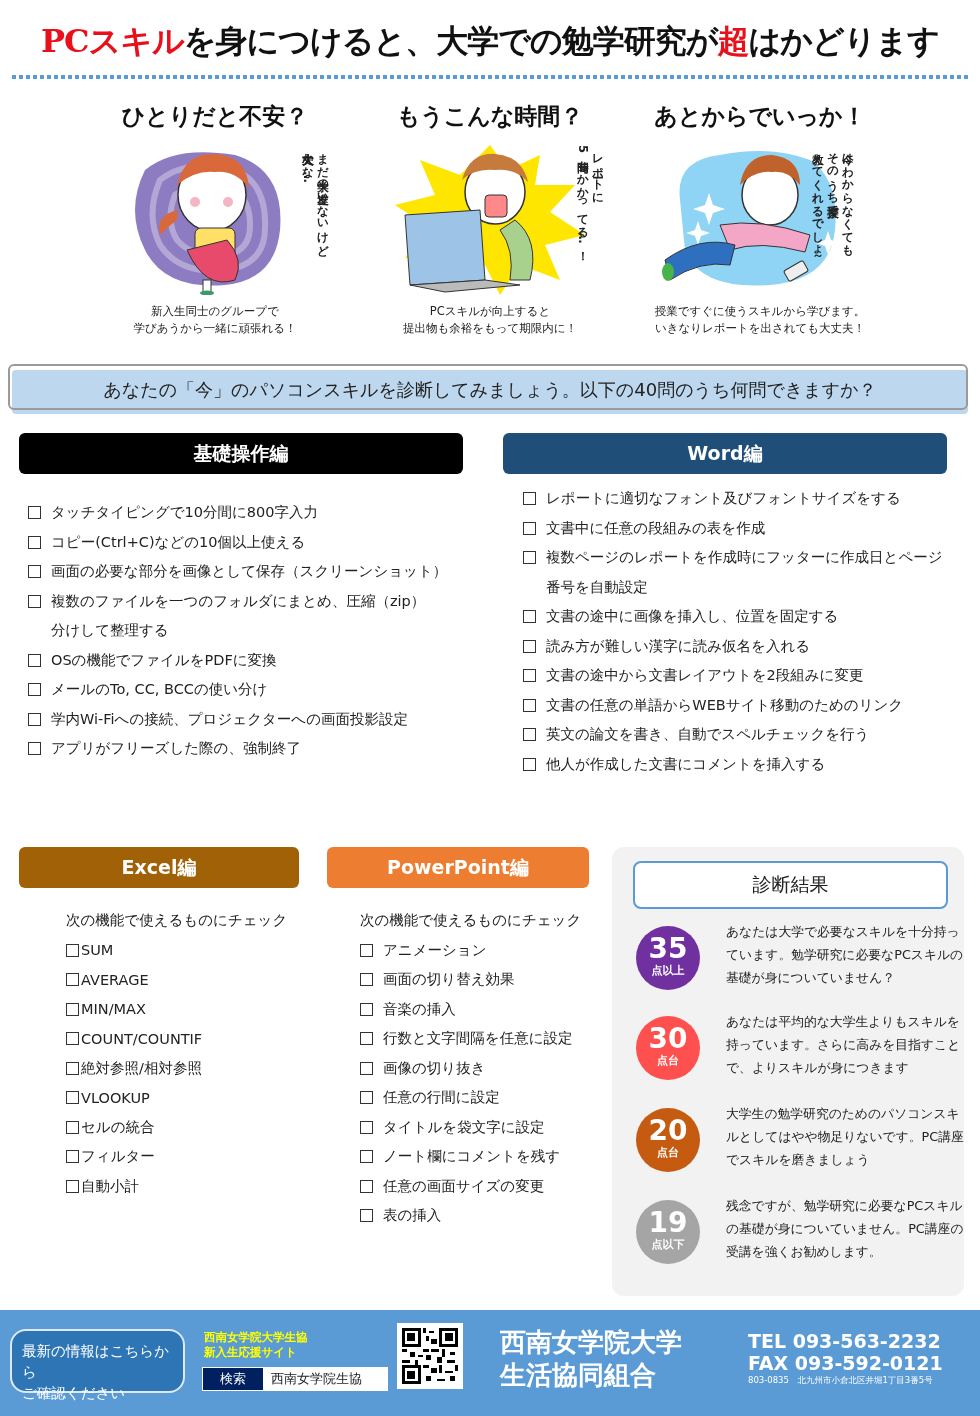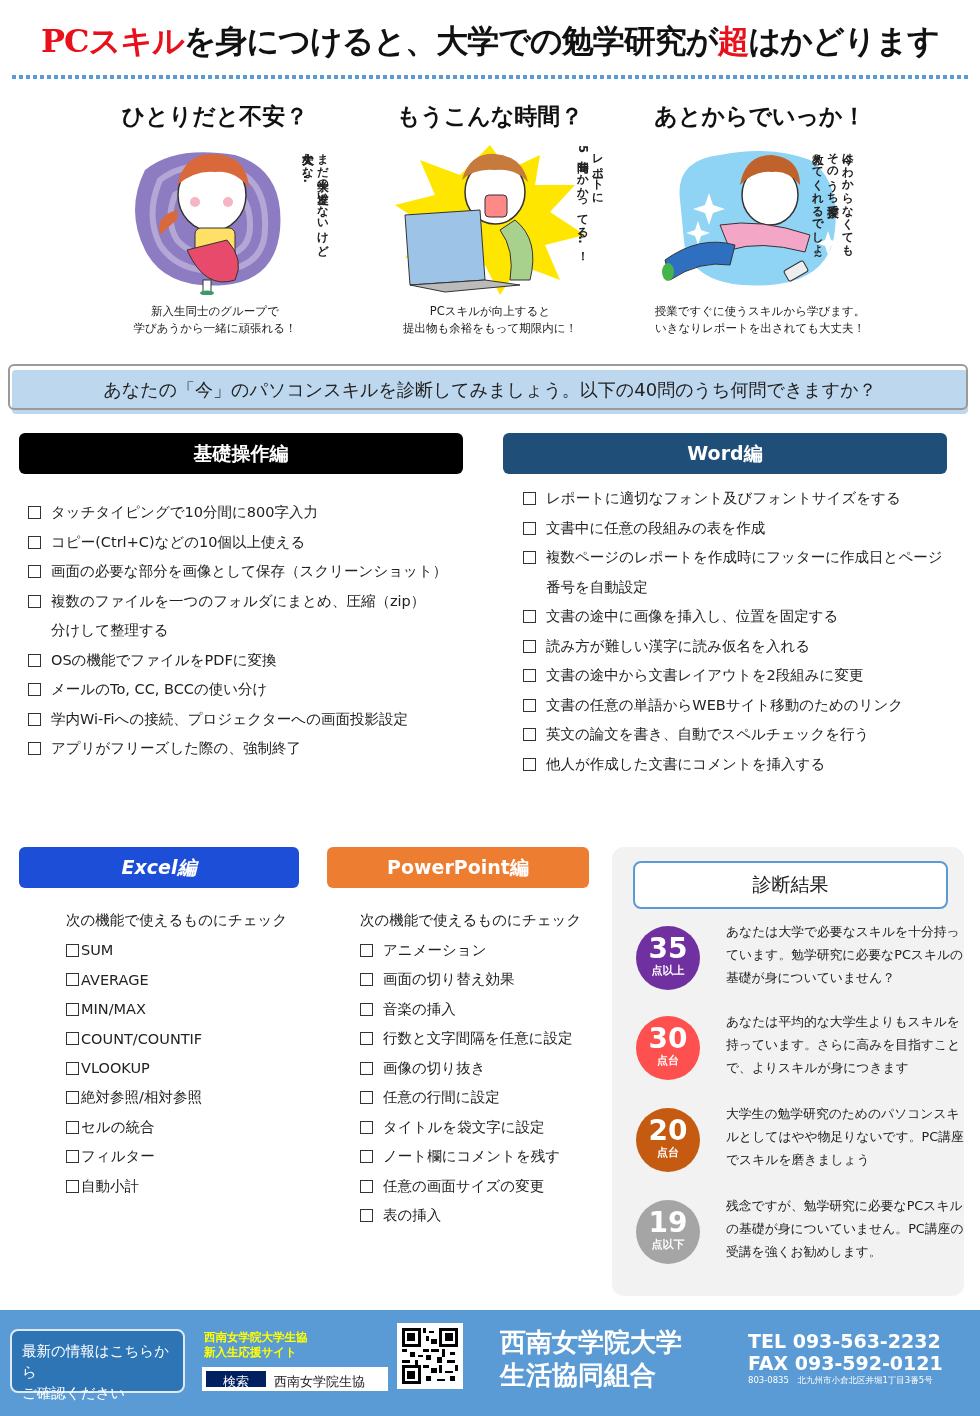--- a/index.html
+++ b/index.html
@@ -67,24 +67,24 @@
     position: absolute; left: 0; top: 0; width: 64px; height: 64px; border-radius: 50%; color: #fff; text-align: center;
   }
   .circle .num { display: block; font-size: 28px; font-weight: bold; line-height: 30px; padding-top: 8px; }
   .circle .unit { display: block; font-size: 11px; font-weight: bold; line-height: 14px; }
   .result-text { position: absolute; left: 90px; top: -6px; width: 240px; font-size: 12.8px; line-height: 23px; color: #222; }
 
   
   .footer { position: absolute; left: 0; top: 1310px; width: 980px; height: 106px; background: #5b9bd5; }
   .footer-btn {
     position: absolute; left: 10px; top: 19px; width: 175px; height: 64px; background: #2e75b6; border: 2px solid #dfe9f5;
-    border-radius: 8px; color: #fff; font-size: 14.5px; line-height: 21px; padding: 10px 0 12px 10px;
+    border-radius: 16px; color: #fff; font-size: 14.5px; line-height: 21px; padding: 10px 0 12px 10px;
   }
   .site-name { position: absolute; left: 204px; top: 20px; color: #ffff00; font-size: 11.5px; font-weight: bold; line-height: 15px; }
-  .search-box { position: absolute; left: 202px; top: 57px; width: 186px; height: 24px; display: flex; border: 4px solid #ffffff; }
+  .search-box { position: absolute; left: 202px; top: 57px; width: 186px; height: 24px; display: flex; border: 1px solid #ffffff; }
   .search-label { width: 60px; background: #002060; color: #fff; font-size: 13px; text-align: center; line-height: 22px; }
   .search-term { flex: 1; background: #fff; color: #222; font-size: 13px; line-height: 22px; padding-left: 8px; }
   .qr { position: absolute; left: 397px; top: 13px; width: 66px; height: 66px; background: #fff; padding: 5px; }
   .org { position: absolute; left: 500px; top: 16px; color: #fff; font-weight: bold; font-size: 26px; line-height: 33px; }
   .contact { position: absolute; left: 748px; top: 20px; color: #fff; font-weight: bold; }
   .contact .line { font-size: 19px; line-height: 22px; }
   .contact .addr { font-size: 8.5px; font-weight: normal; line-height: 12px; }
 </style>
 </head>
 <body>
@@ -242,21 +242,21 @@
   <li style="height:29.5px">
       <span class="box"></span>
       <span>英文の論文を書き、自動でスペルチェックを行う</span>
     </li>
   <li style="height:29.5px">
       <span class="box"></span>
       <span>他人が作成した文書にコメントを挿入する</span>
     </li>
 </ul>
 
-<div class="sec-head" style="left:19px; top:847px; width:280px; background:#1d4ed8;font-style:italic;">Excel編</div>
+<div class="sec-head" style="left:19px; top:847px; width:280px; background:#a16207;">Excel編</div>
 <ul class="list" style="left:66px; top:906px;">
   <li style="height:29.5px">
       <span>次の機能で使えるものにチェック</span>
     </li>
   <li style="height:29.5px">
       <span class="box tight"></span>
       <span>SUM</span>
     </li>
   <li style="height:29.5px">
       <span class="box tight"></span>
@@ -265,25 +265,25 @@
   <li style="height:29.5px">
       <span class="box tight"></span>
       <span>MIN/MAX</span>
     </li>
   <li style="height:29.5px">
       <span class="box tight"></span>
       <span>COUNT/COUNTIF</span>
     </li>
   <li style="height:29.5px">
       <span class="box tight"></span>
+      <span>絶対参照/相対参照</span>
+    </li>
+  <li style="height:29.5px">
+      <span class="box tight"></span>
       <span>VLOOKUP</span>
-    </li>
-  <li style="height:29.5px">
-      <span class="box tight"></span>
-      <span>絶対参照/相対参照</span>
     </li>
   <li style="height:29.5px">
       <span class="box tight"></span>
       <span>セルの統合</span>
     </li>
   <li style="height:29.5px">
       <span class="box tight"></span>
       <span>フィルター</span>
     </li>
   <li style="height:29.5px">

